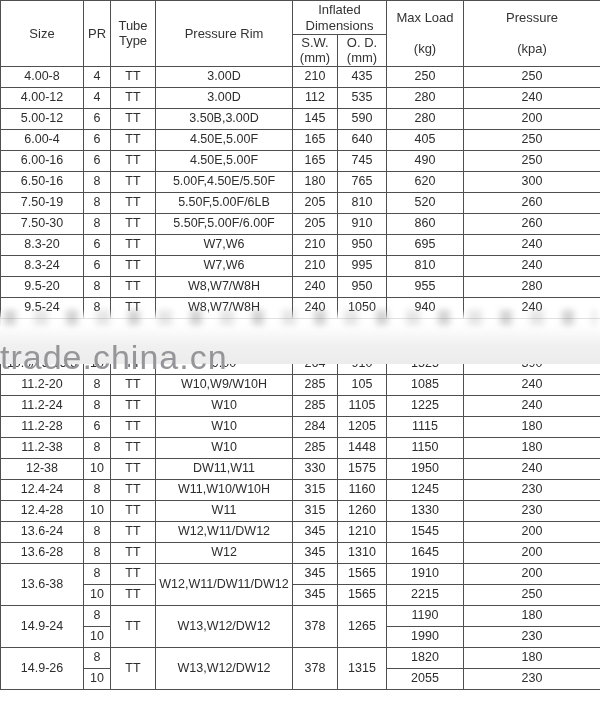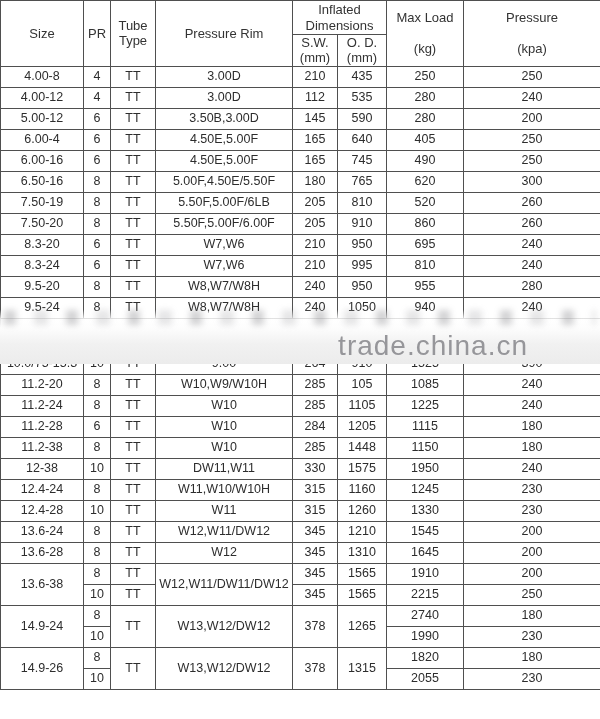--- a/index.html
+++ b/index.html
@@ -59,24 +59,24 @@
     filter: blur(3px);
     opacity: 0.55;
     background: repeating-linear-gradient(90deg,
       rgba(110,110,115,0.55) 0px 12px,
       rgba(255,255,255,0) 12px 30px,
       rgba(140,140,145,0.4) 30px 44px,
       rgba(255,255,255,0) 44px 62px);
   }
   .wm-text {
     position: absolute;
-    left: 0; top: 20px;
+    left: 0; top: 28px;
     width: 528px;
-    text-align: right;
-    font-size: 28px;
+    text-align: left;
+    font-size: 34px;
     letter-spacing: 1px;
     color: #96969a;
     filter: blur(0.4px);
   }
 </style>
 </head>
 <body>
 
 <div class="page">
 
@@ -179,21 +179,21 @@
           <td>7.50-19</td>
           <td>8</td>
           <td>TT</td>
           <td>5.50F,5.00F/6LB</td>
           <td>205</td>
           <td>810</td>
           <td>520</td>
           <td>260</td>
         </tr>
         <tr>
-          <td>7.50-20</td>
+          <td>7.50-30</td>
           <td>8</td>
           <td>TT</td>
           <td>5.50F,5.00F/6.00F</td>
           <td>205</td>
           <td>910</td>
           <td>860</td>
           <td>260</td>
         </tr>
         <tr>
           <td>8.3-20</td>
@@ -356,21 +356,21 @@
           <td>2215</td>
           <td>250</td>
         </tr>
         <tr>
           <td rowspan="2">14.9-24</td>
           <td>8</td>
           <td rowspan="2">TT</td>
           <td rowspan="2">W13,W12/DW12</td>
           <td rowspan="2">378</td>
           <td rowspan="2">1265</td>
-          <td>2740</td>
+          <td>1190</td>
           <td>180</td>
         </tr>
         <tr>
           <td>10</td>
           <td>1990</td>
           <td>230</td>
         </tr>
         <tr>
           <td rowspan="2">14.9-26</td>
           <td>8</td>

